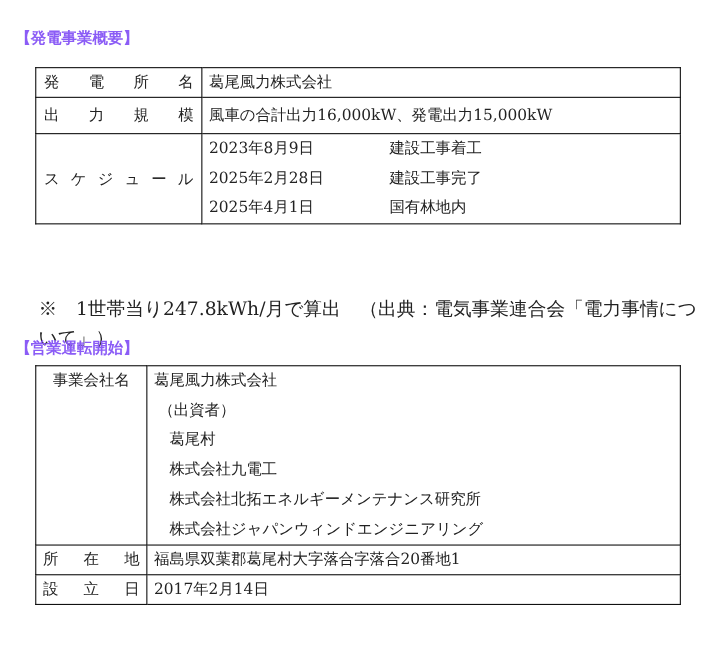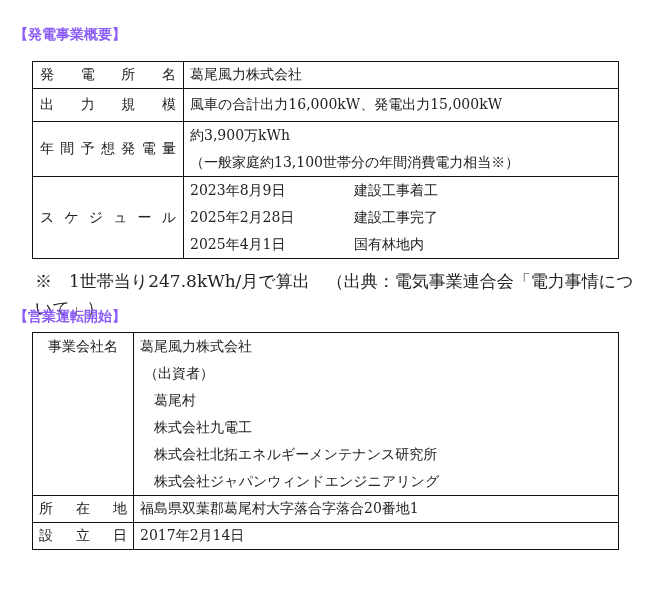--- a/index.html
+++ b/index.html
@@ -27,27 +27,20 @@
 
 <table class="t1" style="left:32px; top:51px; width:587px;margin-top:10px;">
   <tbody>
       <tr style="height:27px;">
     <td class="lbl">発電所名</td>
     <td>葛尾風力株式会社</td>
   </tr>
   <tr style="height:33px;">
     <td class="lbl">出力規模</td>
     <td>風車の合計出力16,000kW、発電出力15,000kW</td>
-  </tr>
-  <tr style="height:54px;">
-    <td class="lbl">年間予想発電量</td>
-    <td>
-      <div class="line">約3,900万kWh</div>
-      <div class="line">（一般家庭約13,100世帯分の年間消費電力相当※）</div>
-    </td>
   </tr>
   <tr style="height:81px;">
     <td class="lbl">スケジュール</td>
     <td>
       <div class="sched-row">
         <span class="sched-date">2023年8月9日</span>
         <span>建設工事着工</span>
       </div>
       <div class="sched-row">
         <span class="sched-date">2025年2月28日</span>

